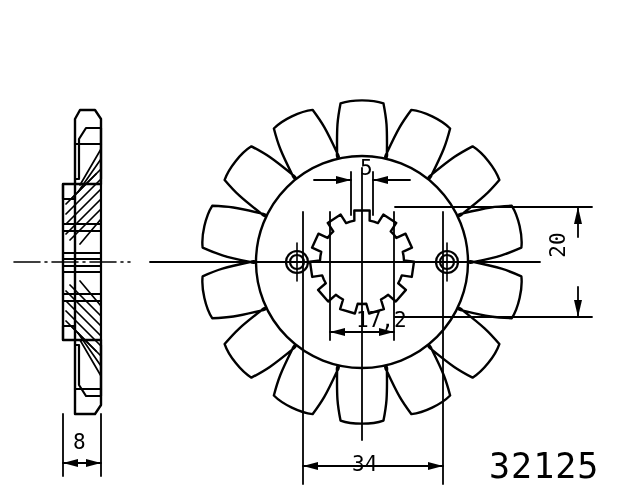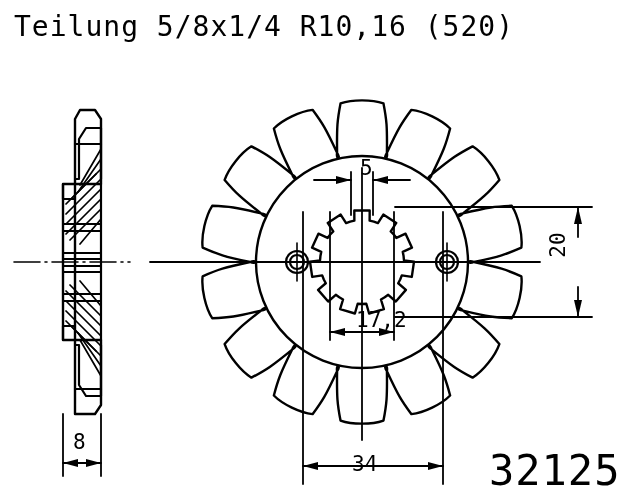--- a/index.html
+++ b/index.html
@@ -17,21 +17,21 @@
     font-family:"DejaVu Sans Mono", monospace;
     font-size:28px;
     letter-spacing:1px;
     color:#000;
     white-space:nowrap;
   }
   .partno{
     position:absolute;
     left:489px; top:446px;
     font-family:"DejaVu Sans Mono", monospace;
-    font-size:42px;
+    font-size:35px;
     letter-spacing:1px;
     color:#000;
     white-space:nowrap;
   }
   .dimtxt{
     position:absolute;
     font-family:"DejaVu Sans Mono", monospace;
     font-size:21px;
     color:#000;
     white-space:nowrap;
@@ -44,21 +44,20 @@
     left:558px; top:245px;
     transform:translate(-50%,-50%) rotate(-90deg);
     transform-origin:center center;
   }
 </style>
 </head>
 <body>
 
 <div id="page">
 
-  <div class="hdr">Teilung 5/8x1/4 R10,16 (520)</div>
 
   <svg id="drawing" viewBox="0 0 620 494">
     <g fill="none" stroke="#000000" stroke-width="2.2" stroke-linecap="round" stroke-linejoin="round">
 
       <g>
 
         <path d="
           M 75,119
           L 80,110 L 95,110 L 101,119
           L 101,144

